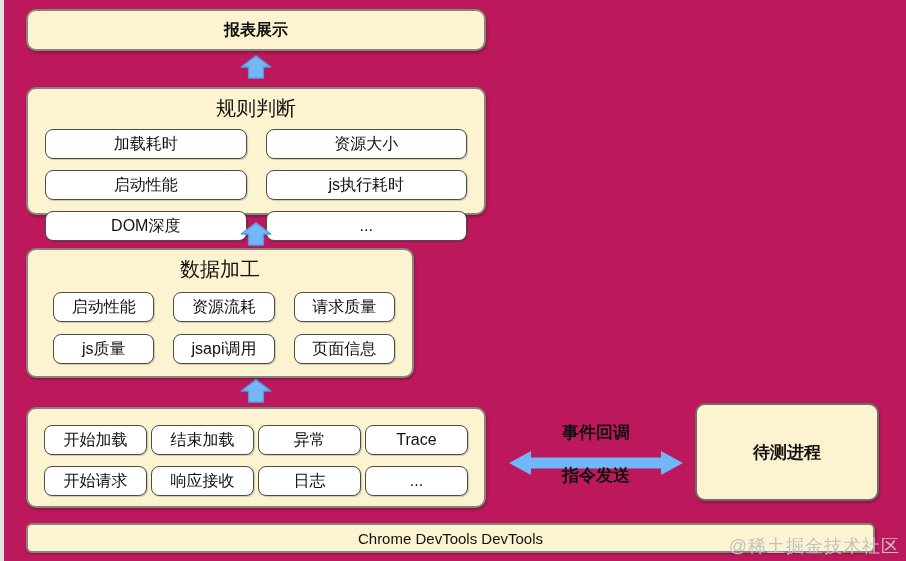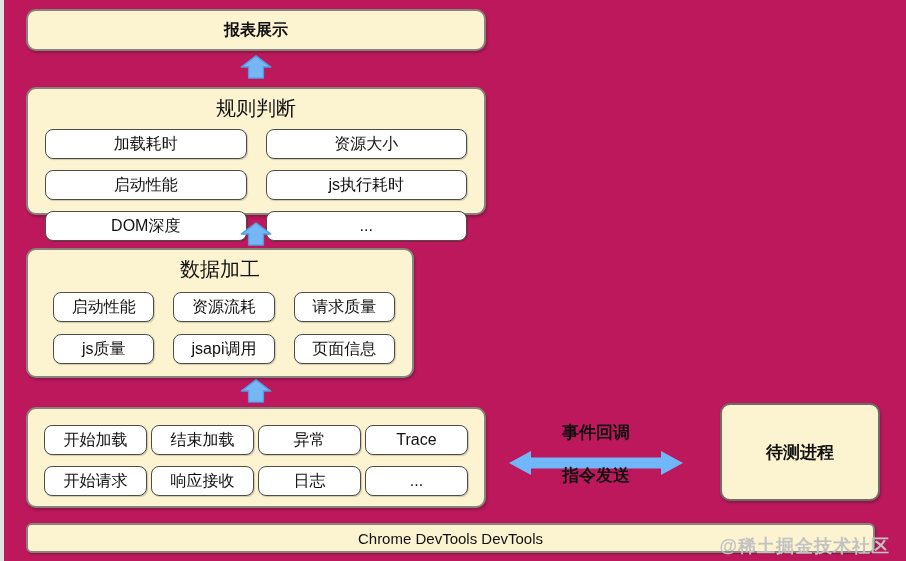--- a/index.html
+++ b/index.html
@@ -50,34 +50,33 @@
   .arrow-up { position:absolute; width:36px; height:24px; }
   .report-box  { left:26px; top:9px;   width:460px; height:42px; font-size:16px; font-weight:600; }
   .rules-box   { left:26px; top:87px;  width:460px; height:128px; }
   .proc-box    { left:26px; top:248px; width:388px; height:130px; }
   .events-box  { left:26px; top:407px; width:460px; height:101px; }
   .protocol-bar{
     left:26px; top:523px; width:849px; height:30px;
     border-radius:6px; font-size:15px; font-weight:500;
     box-shadow:1px 1px 2px rgba(0,0,0,0.3);
   }
-  .target-box  { left:720px; top:403px; width:160px; height:98px;
+  .target-box  { left:695px; top:403px; width:184px; height:98px;
     font-size:17px; font-weight:600; border-color:#6e6e66; }
   .dbl-arrow { position:absolute; left:507px; top:449px; width:178px; height:28px; }
   .chan-label {
     position:absolute; left:507px; width:178px;
     text-align:center; font-size:17px; font-weight:600; color:#111;
   }
   .chan-top { top:421px; }
   .chan-bottom { top:464px; }
   .watermark {
-    position:absolute; right:16px; top:534px;
+    position:absolute; right:6px; top:534px;
     font-size:18px; color:#c2c2c2; letter-spacing:1px;
     z-index:5;
-    font-weight:bold;
   }
 </style>
 </head>
 <body>
 
 <div class="canvas">
 
   <div class="edge-strip"></div>
 
   <div class="bigbox report-box center-flex">

